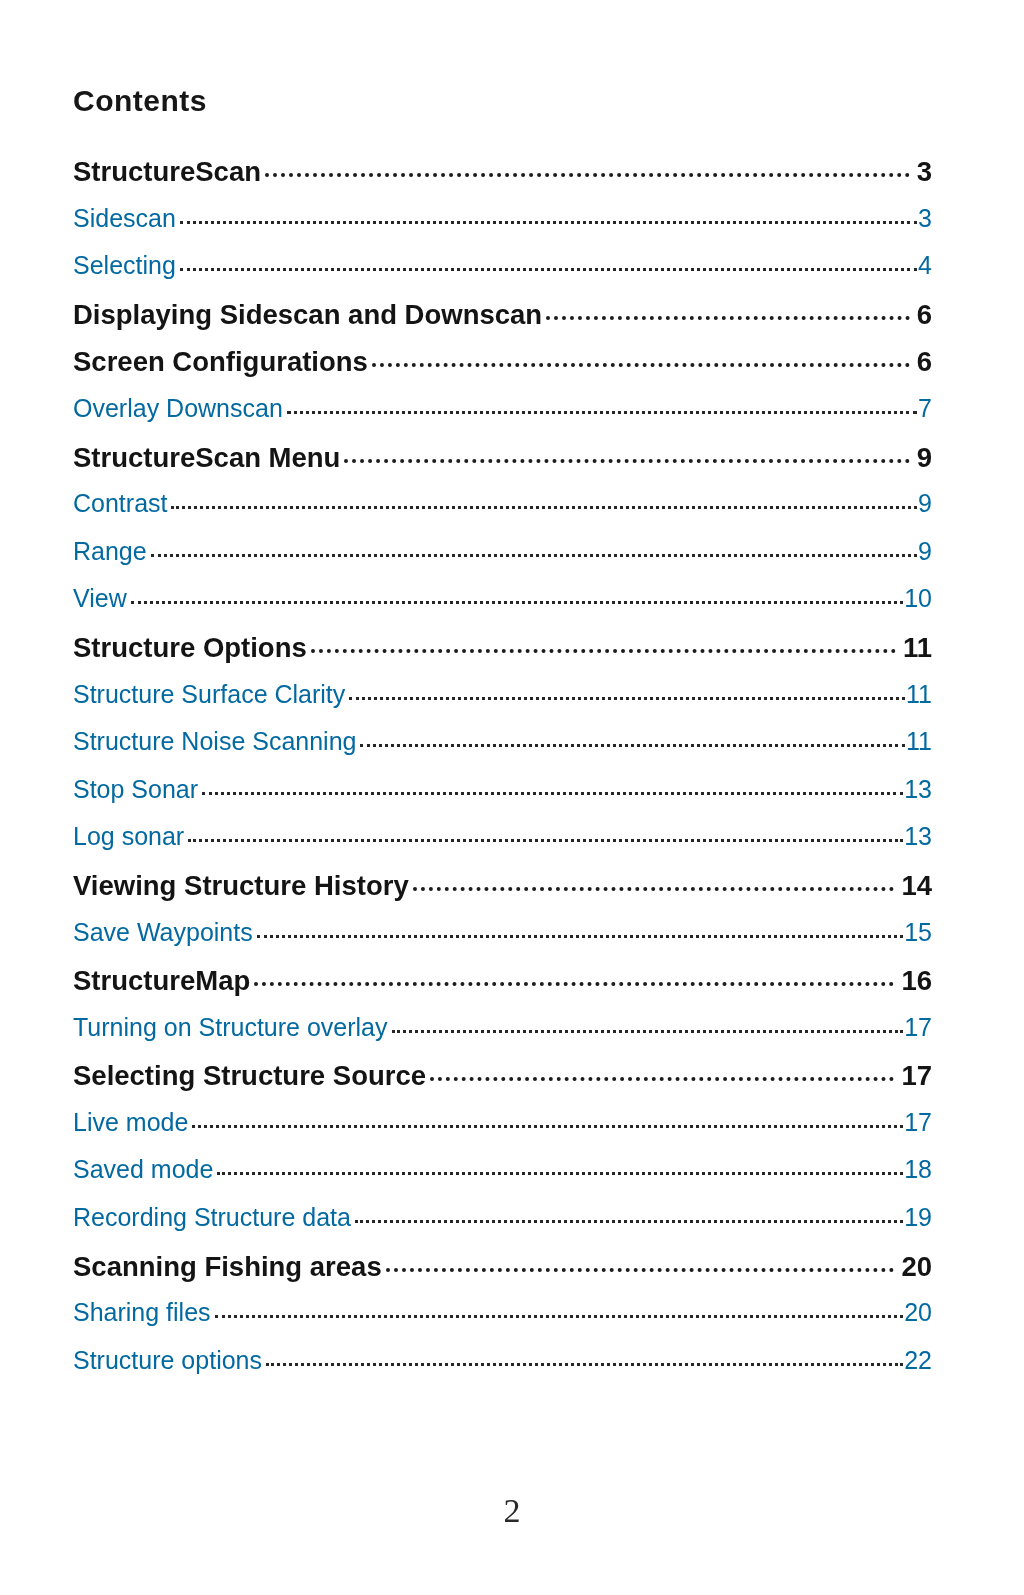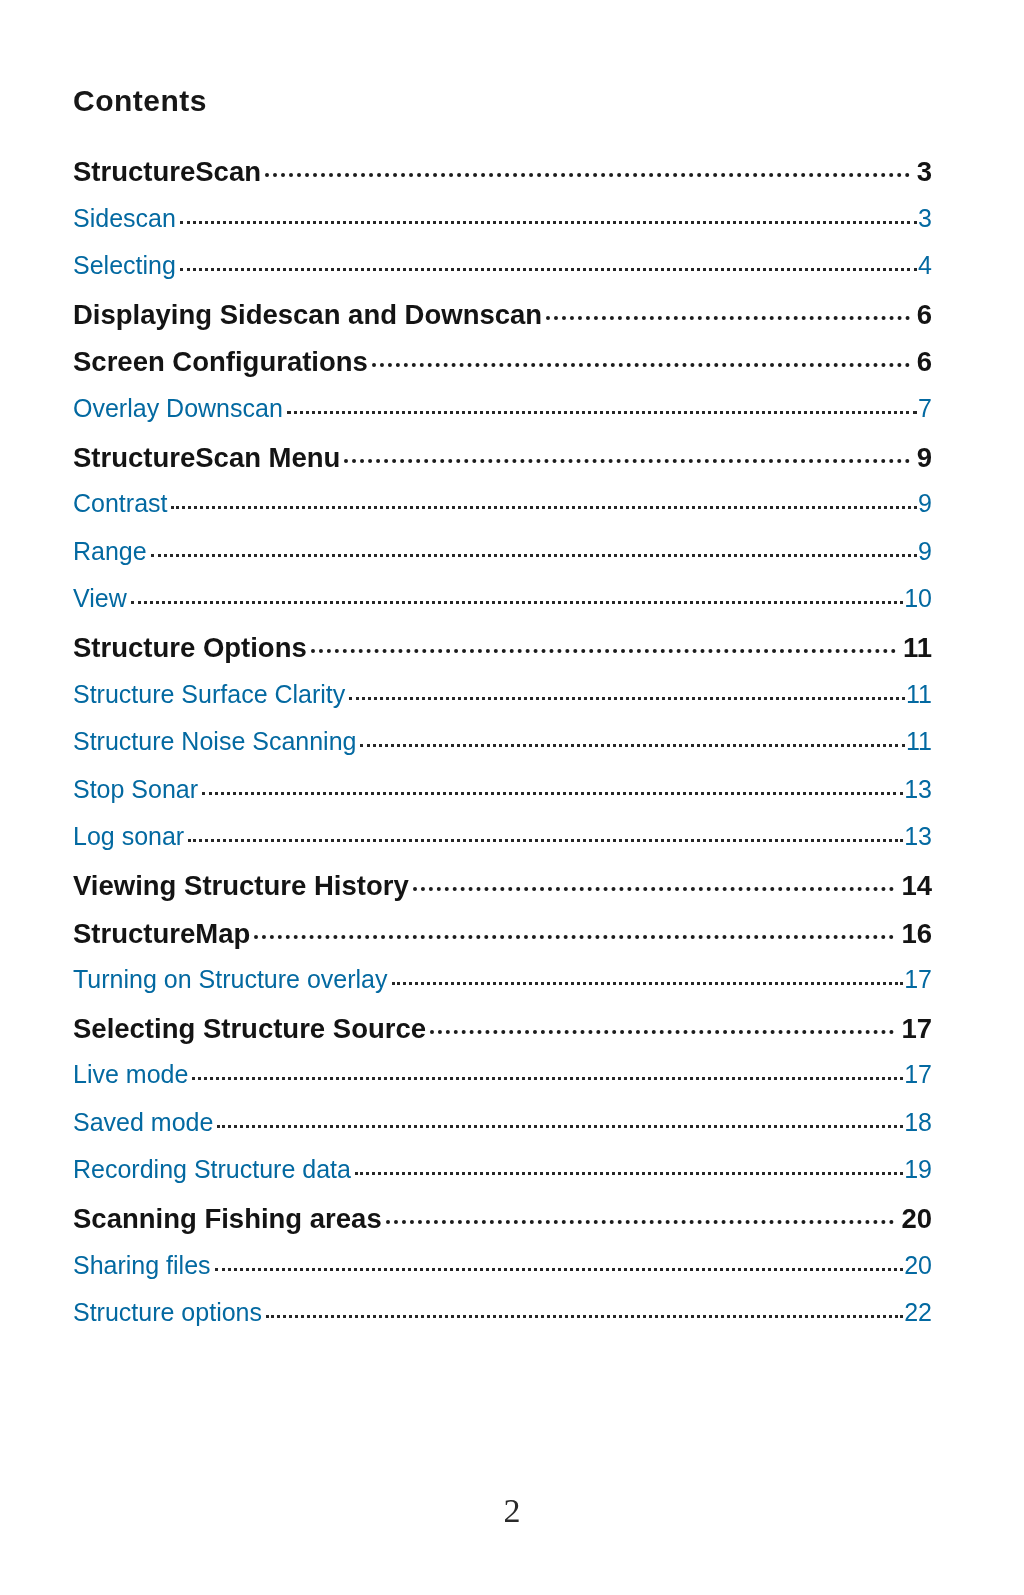--- a/index.html
+++ b/index.html
@@ -154,20 +154,25 @@
       <div class="toc-row">
     <span class="label">Log sonar</span>
     <span class="leader"></span>
     <span class="page-num">13</span>
   </div>
       <div class="toc-row bold">
     <span class="label">Viewing Structure History</span>
     <span class="leader"></span>
     <span class="page-num">14</span>
   </div>
+      <div class="toc-row">
+    <span class="label">Save Waypoints</span>
+    <span class="leader"></span>
+    <span class="page-num">15</span>
+  </div>
       <div class="toc-row bold">
     <span class="label">StructureMap</span>
     <span class="leader"></span>
     <span class="page-num">16</span>
   </div>
       <div class="toc-row">
     <span class="label">Turning on Structure overlay</span>
     <span class="leader"></span>
     <span class="page-num">17</span>
   </div>

